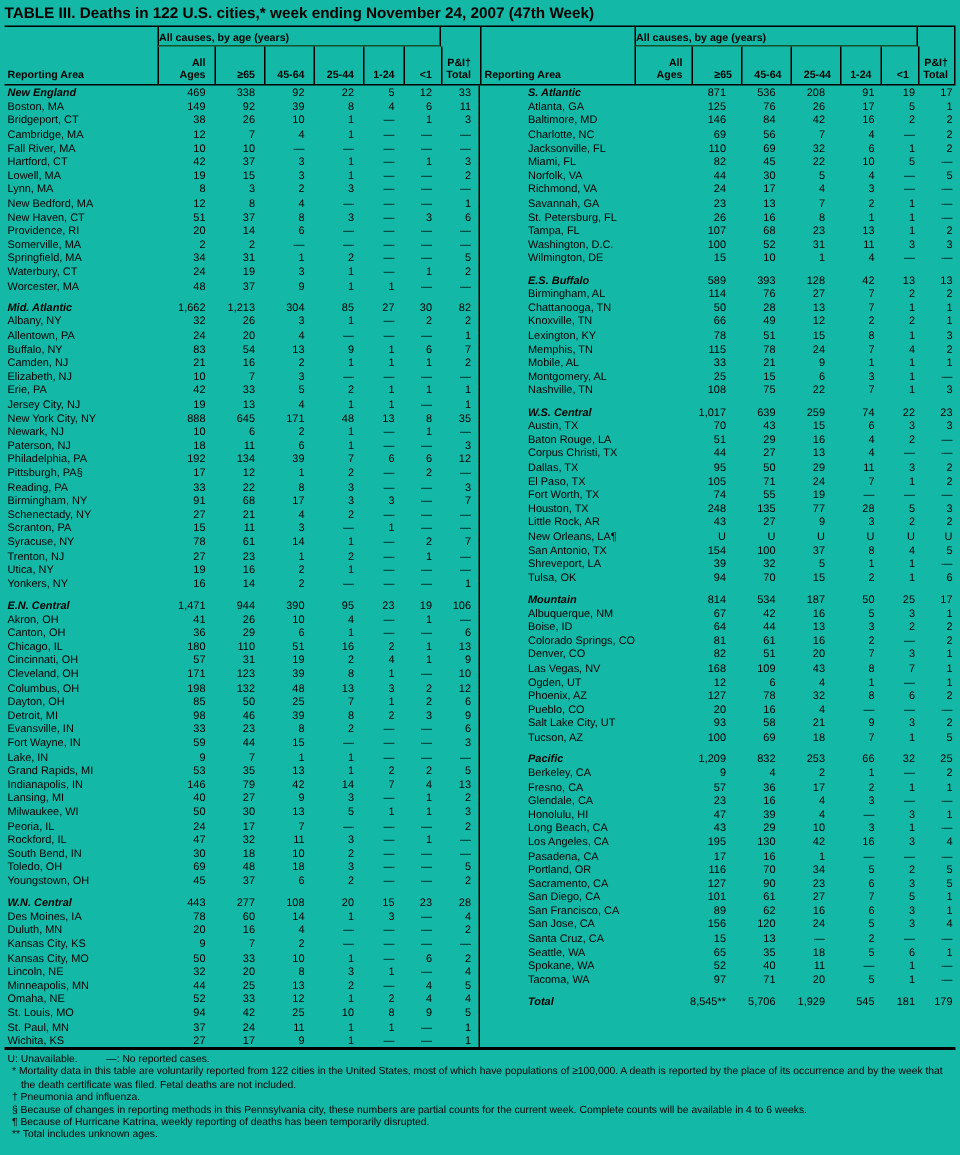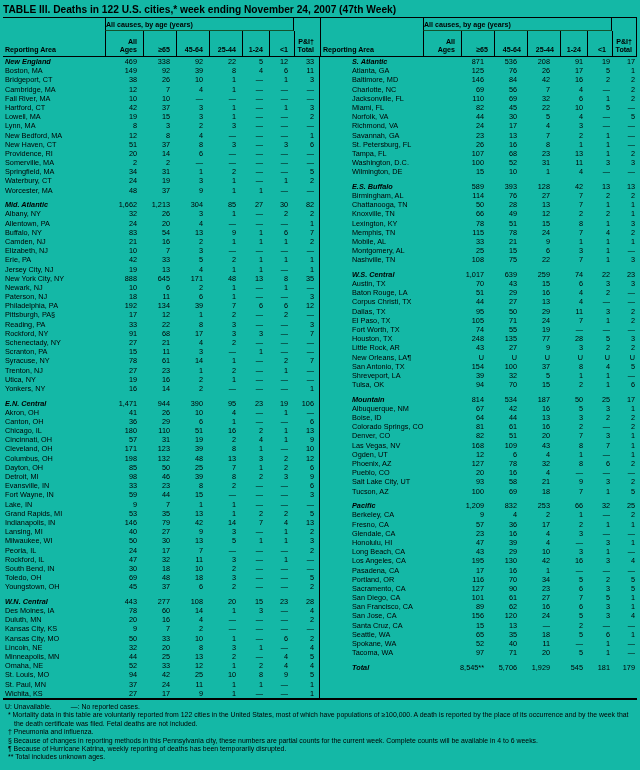--- a/index.html
+++ b/index.html
@@ -369,21 +369,21 @@
             <span class="area">Reading, PA</span>
             <span class="num">33</span>
             <span class="num">22</span>
             <span class="num">8</span>
             <span class="num">3</span>
             <span class="num">—</span>
             <span class="num">—</span>
             <span class="num">3</span>
           </div>
           <div class="row">
-            <span class="area">Rockford, NY</span>
+            <span class="area">Birmingham, NY</span>
             <span class="num">91</span>
             <span class="num">68</span>
             <span class="num">17</span>
             <span class="num">3</span>
             <span class="num">3</span>
             <span class="num">—</span>
             <span class="num">7</span>
           </div>
           <div class="row">
             <span class="area">Schenectady, NY</span>

